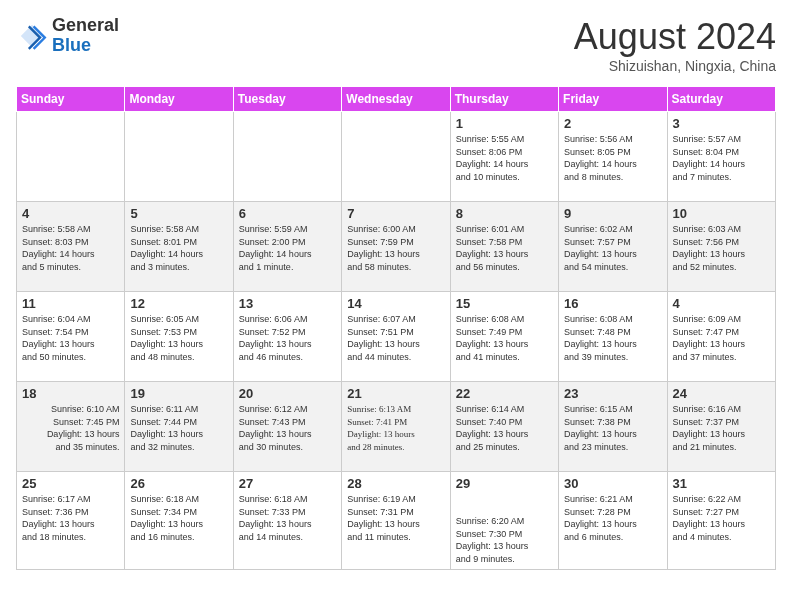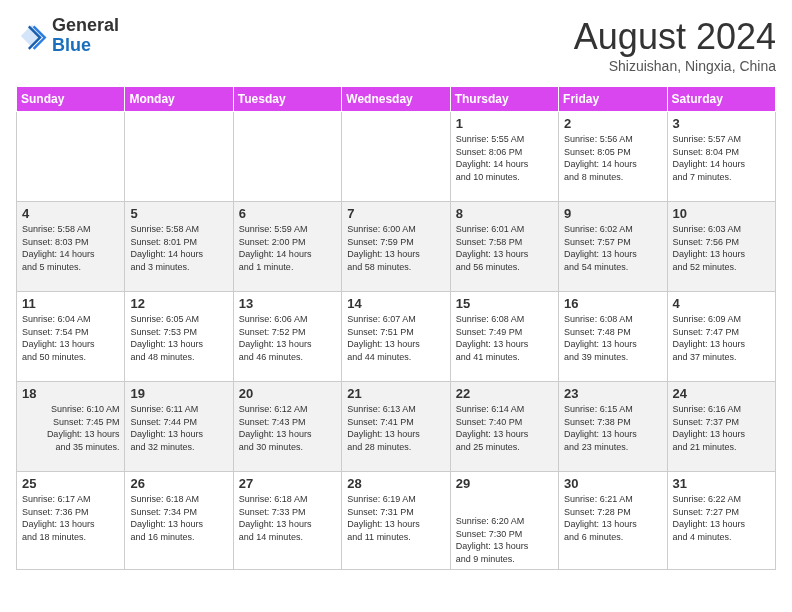--- a/index.html
+++ b/index.html
@@ -267,21 +267,21 @@
         </td>
         <td>
           <span class="day-number">20</span>
           <div class="day-info" style="white-space: pre-line;">Sunrise: 6:12 AM
 Sunset: 7:43 PM
 Daylight: 13 hours
 and 30 minutes.</div>
         </td>
         <td>
           <span class="day-number">21</span>
-          <div class="day-info" style="white-space: pre-line;">Sunrise: 6:13 AM
+          <div class="day-info" style="white-space: pre-line; font-family: Liberation Serif, serif;">Sunrise: 6:13 AM
 Sunset: 7:41 PM
 Daylight: 13 hours
 and 28 minutes.</div>
         </td>
         <td>
           <span class="day-number">22</span>
           <div class="day-info" style="white-space: pre-line;">Sunrise: 6:14 AM
 Sunset: 7:40 PM
 Daylight: 13 hours
 and 25 minutes.</div>

